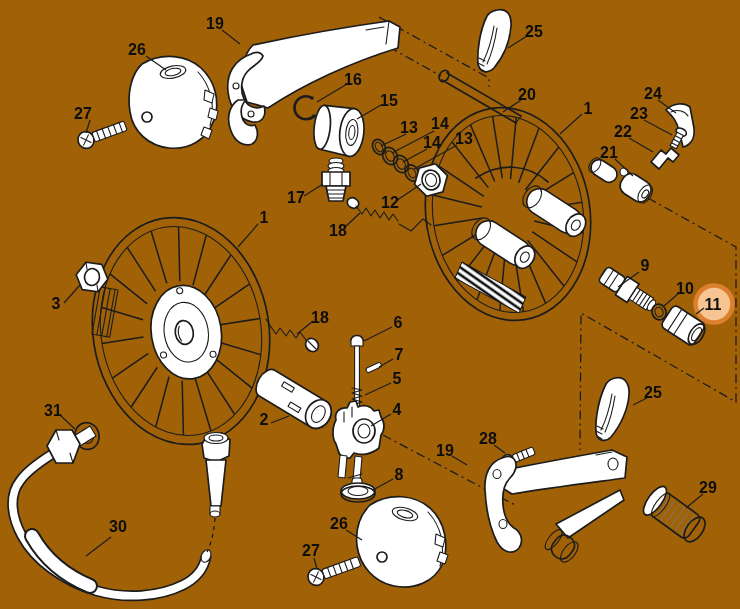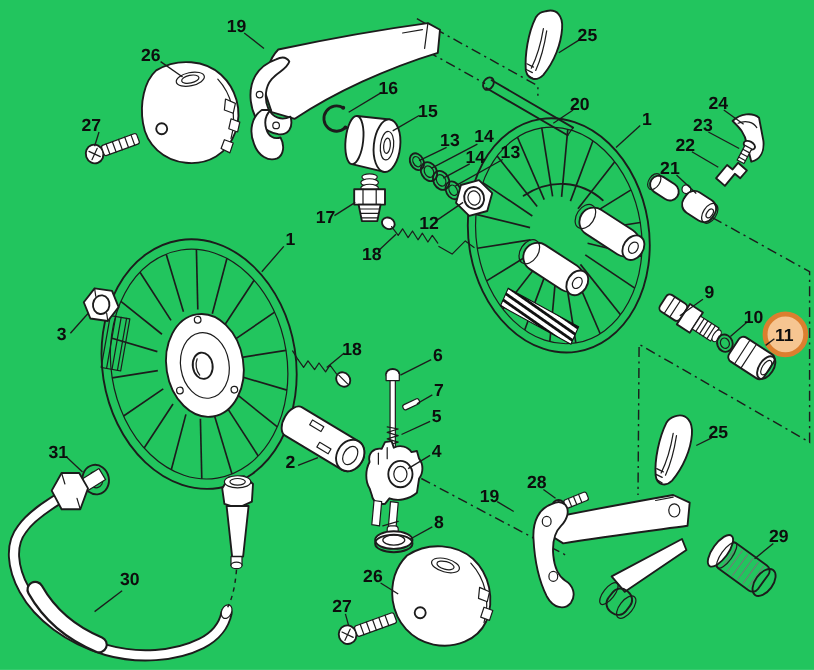--- a/index.html
+++ b/index.html
@@ -1,16 +1,16 @@
 <!DOCTYPE html>
 <html><head>
 <meta charset="utf-8">
 <style>
   html,body{margin:0;padding:0;background:#fff;}
-  .stage{position:relative;width:740px;height:609px;background:#22c55e;overflow:hidden;
+  .stage{position:relative;width:740px;height:609px;background:#a16207;overflow:hidden;
          font-family:"Liberation Sans",sans-serif;}
   svg{display:block;}
   .ln{fill:none;stroke:#1c1c1c;stroke-width:1.7;stroke-linejoin:round;stroke-linecap:round;}
   .ln2{stroke-width:1.1;}
   .fw{fill:#ffffff;}
   .leader{stroke:#1c1c1c;stroke-width:1.2;fill:none;}
   .dashdot{fill:none;stroke:#1c1c1c;stroke-width:1.3;stroke-dasharray:9 4 2 4;}
   .dashed{fill:none;stroke:#1c1c1c;stroke-width:1.3;stroke-dasharray:4 4;}
   .spokes line{stroke:#1c1c1c;stroke-width:1.5;}
   text.callout{font-family:"Liberation Sans",sans-serif;font-weight:bold;font-size:16px;

